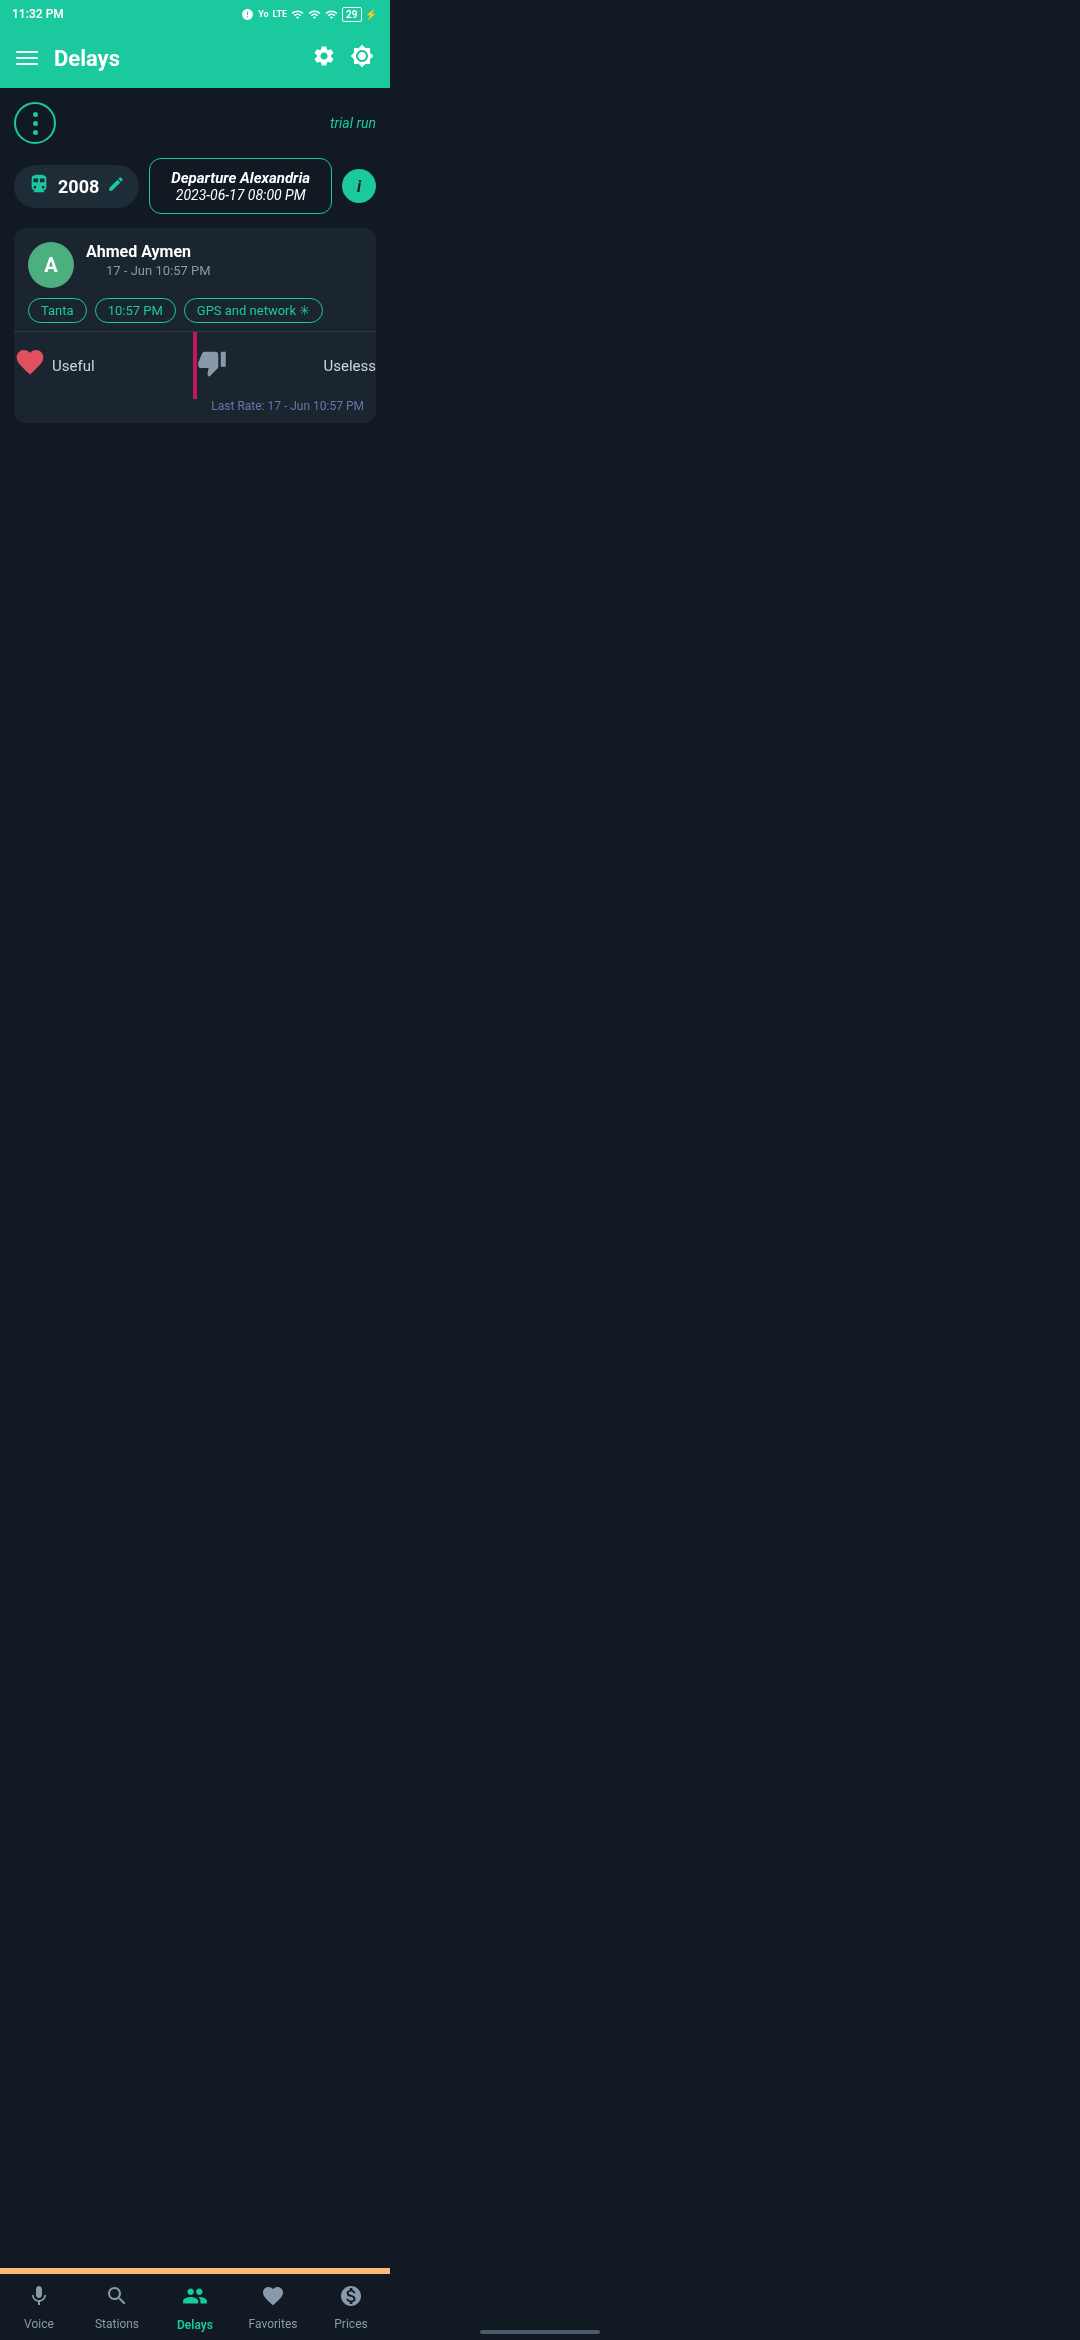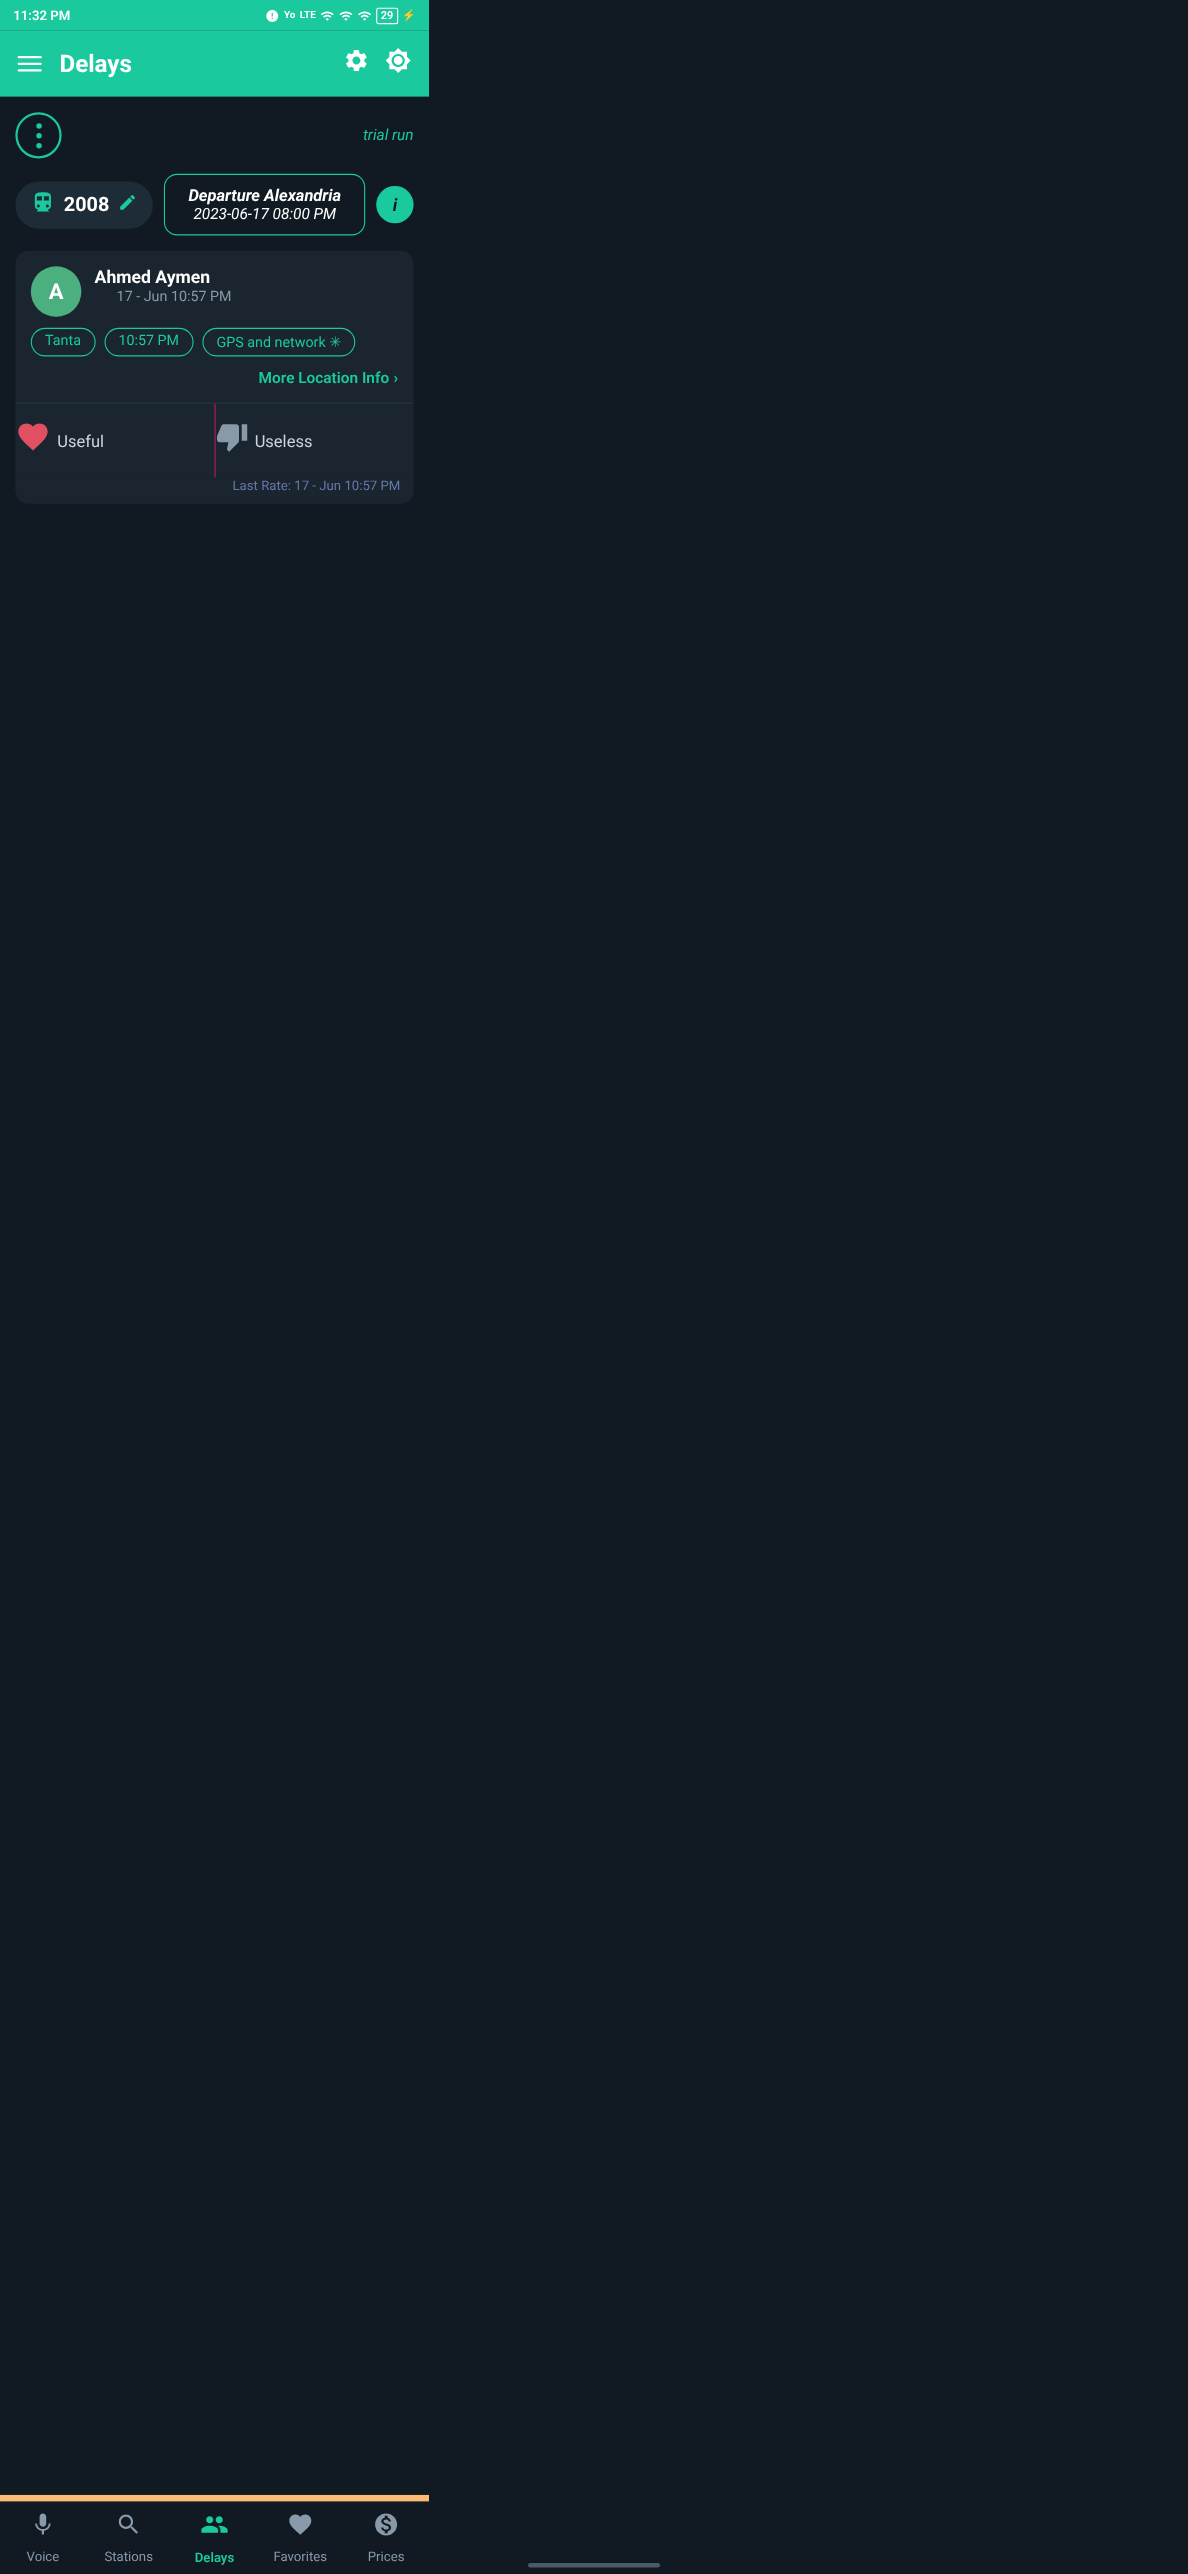--- a/index.html
+++ b/index.html
@@ -278,21 +278,22 @@
     .rate-btn {
       flex: 1;
       display: flex;
       flex-direction: row;
       align-items: center;
       padding: 14px 0;
       cursor: pointer;
       gap: 6px;
     }
     .rate-btn-right {
-      border-left: 1px solid #be185d;
+      border-left: 4px solid #be185d;
+      justify-content: space-between;
     }
     .heart-icon {
       font-size: 28px;
       color: #e05060;
     }
     .thumb-icon {
       font-size: 26px;
       color: #8899aa;
     }
     .rate-label {
@@ -460,26 +461,20 @@
         <div class="report-time">17 - Jun 10:57 PM</div>
       </div>
     </div>
 
     <div class="tags-row">
       <span class="tag">Tanta</span>
       <span class="tag">10:57 PM</span>
       <span class="tag tag-special">GPS and network ✳</span>
     </div>
 
-    <div class="more-info-row">
-      <span class="more-info-link">
-        <span>More Location Info</span>
-        <span class="chevron-right">›</span>
-      </span>
-    </div>
 
     <div class="divider"></div>
 
     <div class="rate-section">
       <div class="rate-btn">
         <span class="heart-icon">
           <svg width="32" height="32" viewBox="0 0 24 24" fill="#e05060">
             <path d="M12 21.35l-1.45-1.32C5.4 15.36 2 12.28 2 8.5 2 5.42 4.42 3 7.5 3c1.74 0 3.41.81 4.5 2.09C13.09 3.81 14.76 3 16.5 3 19.58 3 22 5.42 22 8.5c0 3.78-3.4 6.86-8.55 11.54L12 21.35z"></path>
           </svg>
         </span>

